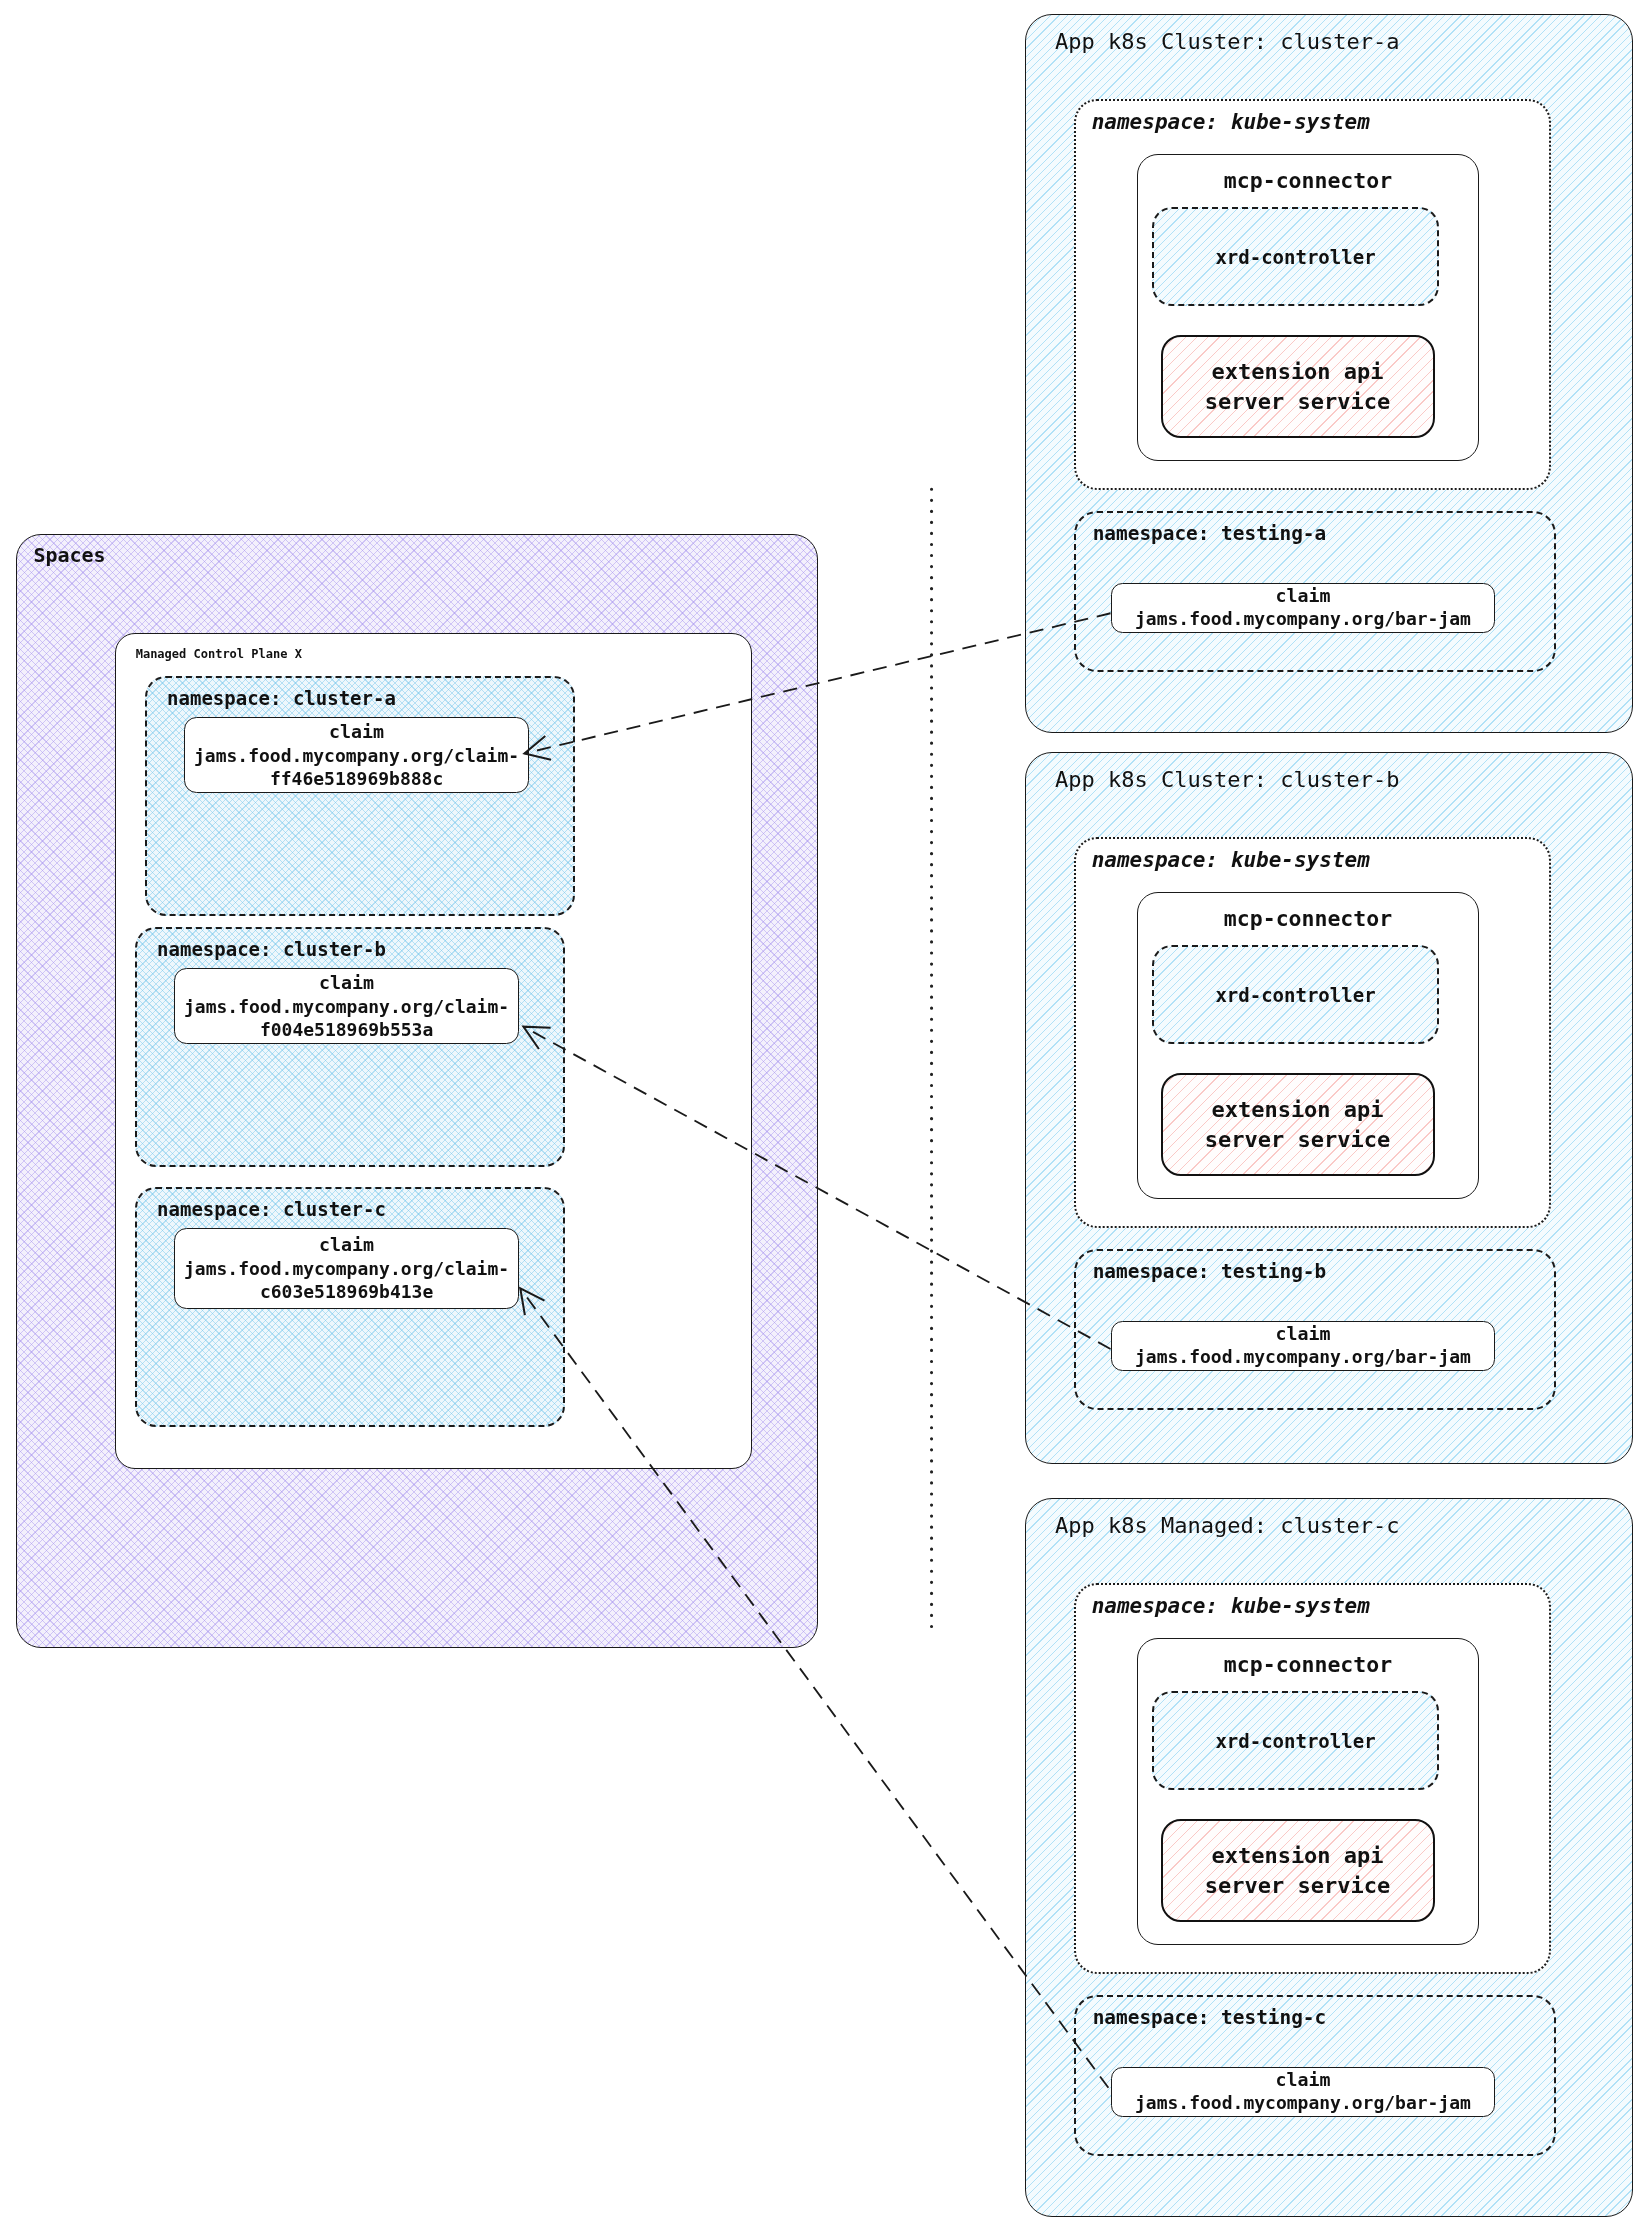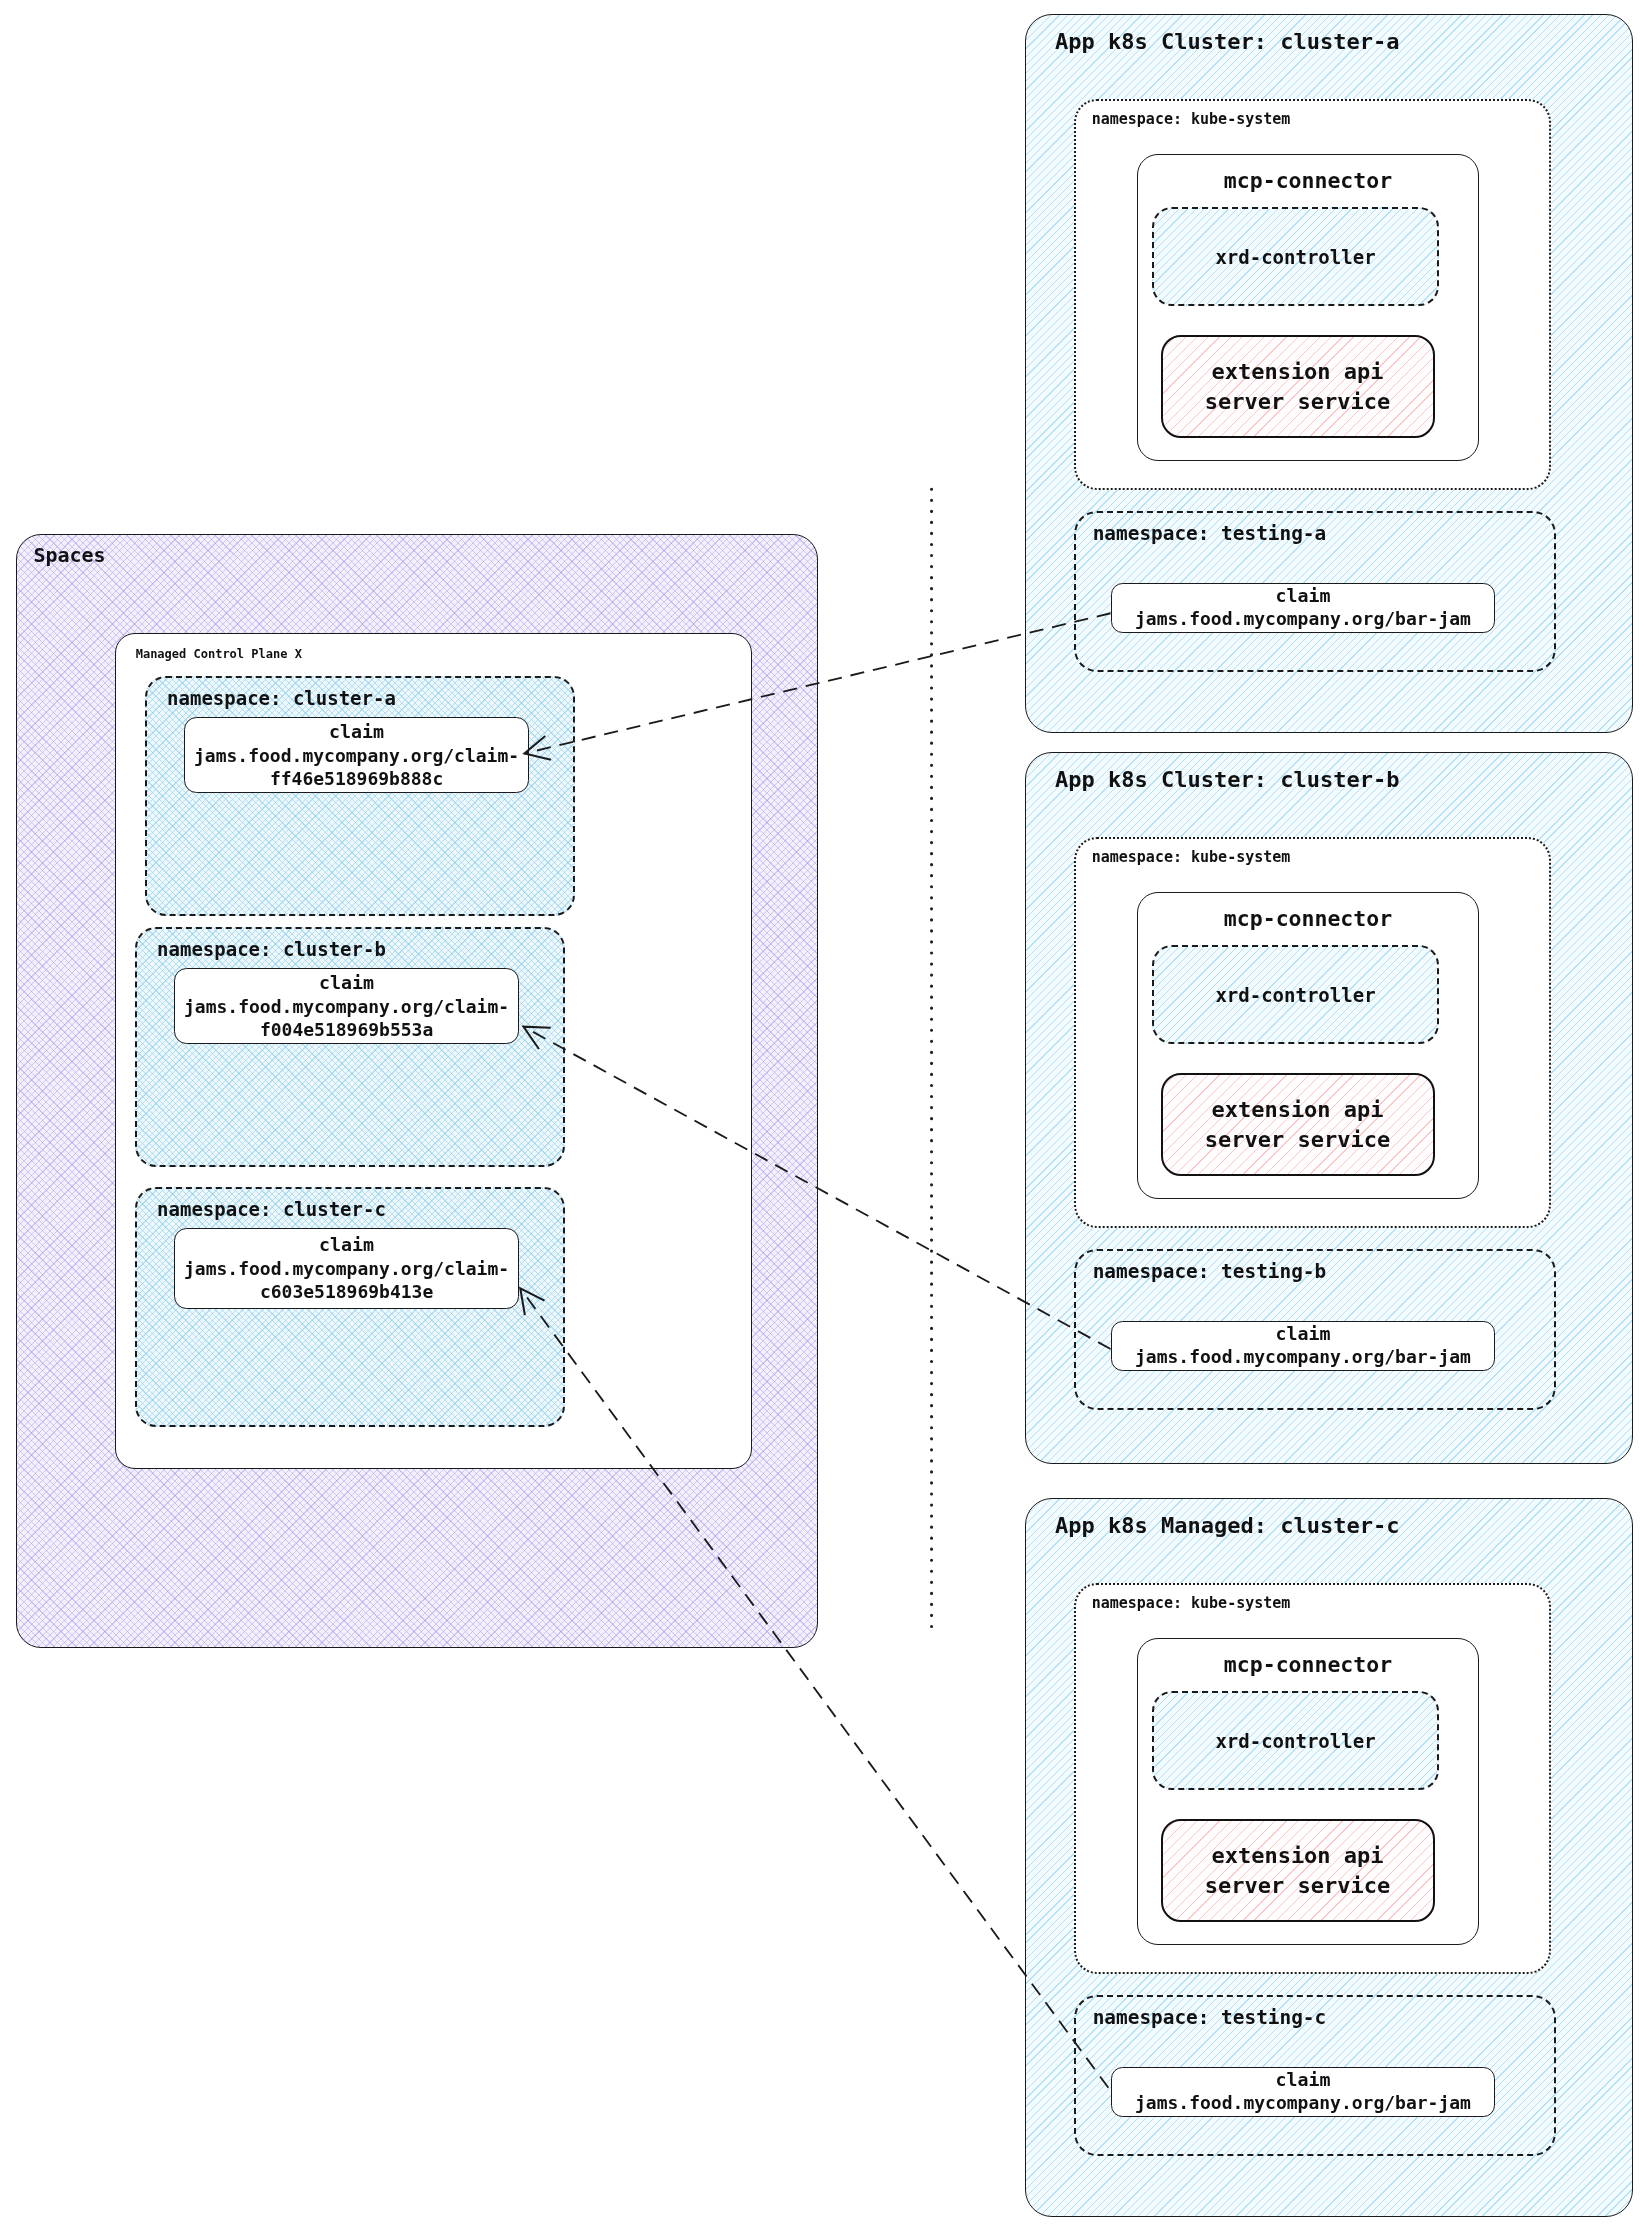--- a/index.html
+++ b/index.html
@@ -73,27 +73,27 @@
 
   
   .cluster {
     position: absolute; left: 1025px;
     width: 608px; height: 719px;
     border: 1.6px solid #1a1a1a; border-radius: 27px;
   }
   .cluster-a { top: 14px; }
   .cluster-b { top: 752px; height: 712px; }
   .cluster-c { top: 1498px; }
-  .cluster-title { position: absolute; left: 29px; top: 13.6px; font-size: 22px; font-weight: 700; }
+  .cluster-title { position: absolute; left: 29px; top: 13.6px; font-size: 22px; font-weight: 400; }
   .kube-box {
     position: absolute; left: 48px; top: 84px;
     width: 477px; height: 391px;
     background: #ffffff; border: 2.1px dotted #1a1a1a; border-radius: 23px;
   }
-  .kube-label { position: absolute; left: 15.7px; top: 9.4px; font-size: 15px; font-weight: 700; }
+  .kube-label { position: absolute; left: 15.7px; top: 9.4px; font-size: 21px; font-weight: 700; font-style: italic; }
   .mcp-box {
     position: absolute; left: 61px; top: 53px;
     width: 342px; height: 307px;
     background: #ffffff; border: 1.3px solid #1a1a1a; border-radius: 21px; padding-left: 48px;
   }
   .mcp-title { position: absolute; left: 0; top: 12.6px; width: 100%; text-align: center; font-size: 21.5px; font-weight: 700; }
   .xrd-box {
     position: absolute; left: 14px; top: 52px;
     width: 287px; height: 99px;
     border: 2.4px dashed #1a1a1a; border-radius: 20px;

